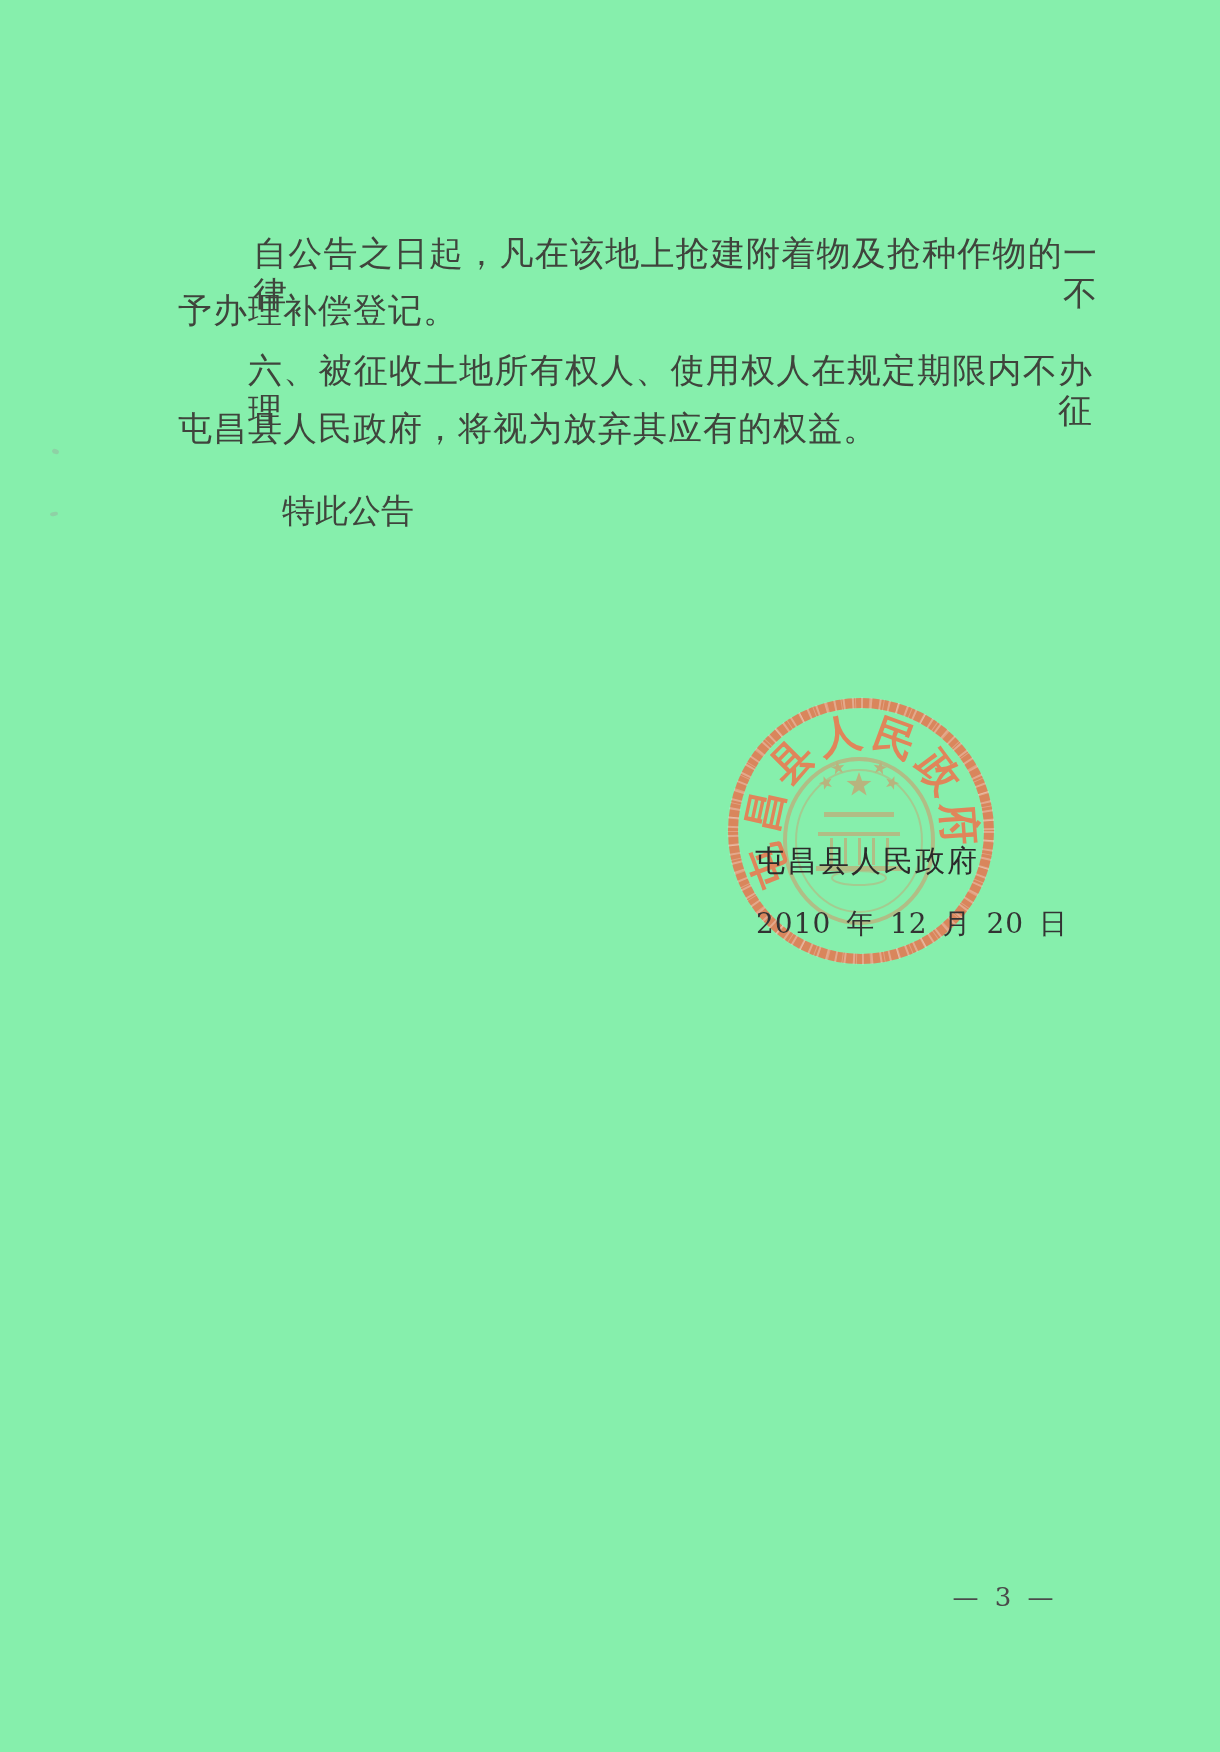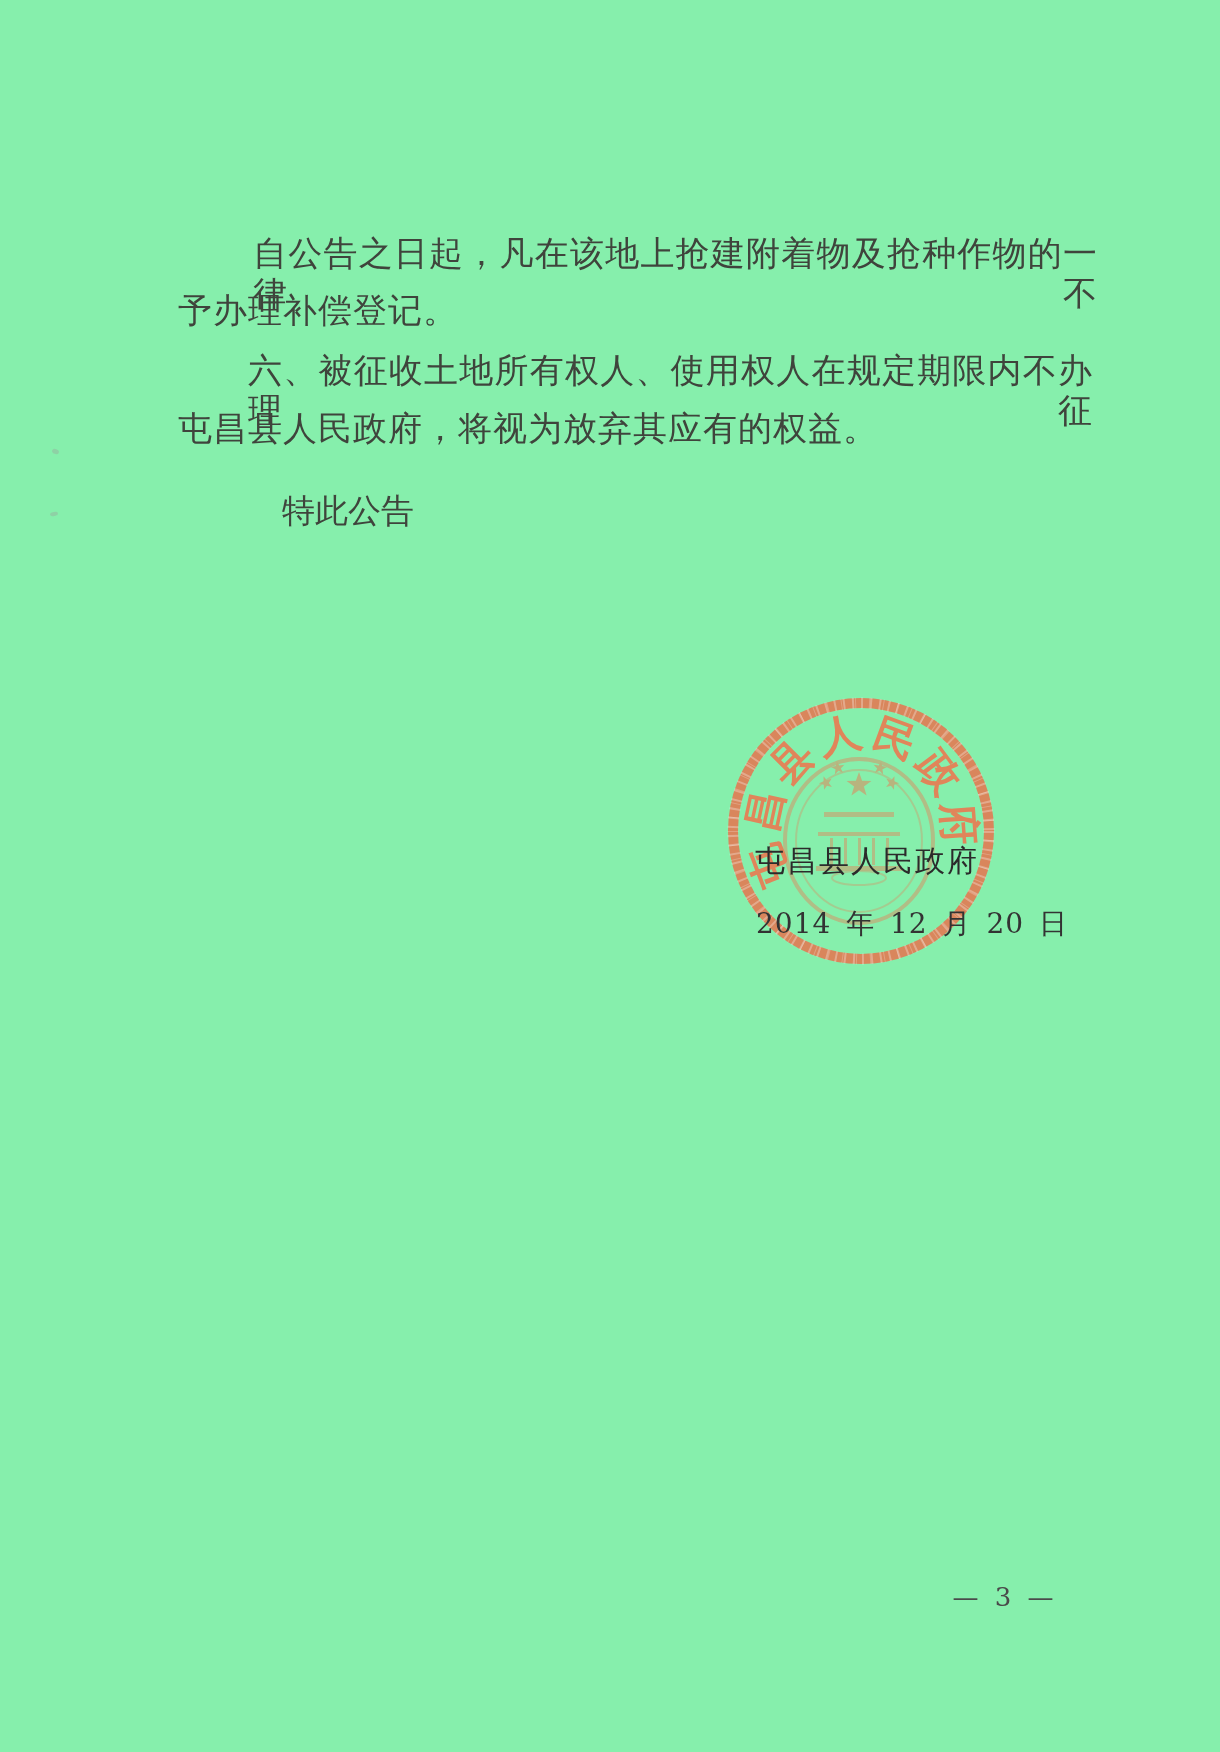--- a/index.html
+++ b/index.html
@@ -125,20 +125,20 @@
       <defs>
         <path id="seal-arc" d="M 792.2 879.2 A 84 84 0 1 1 942.1 852.7" fill="none"></path>
       </defs>
       <text font-size="42" font-weight="bold" fill="#ea7a52" opacity="0.9" font-family="DejaVu Serif, Liberation Serif, serif">
         <textPath href="#seal-arc" startOffset="0" textLength="330" lengthAdjust="spacing">屯昌县人民政府</textPath>
       </text>
     </svg>
   </div>
 
   <div class="sign-authority">屯昌县人民政府</div>
-  <div class="sign-date">2014 年 12 月 20 日</div>
+  <div class="sign-date">2010 年 12 月 20 日</div>
 
   <div class="page-number">— 3 —</div>
 
   <div class="speck s1"></div>
   <div class="speck s2"></div>
 
 </div>
 
 </body></html>

